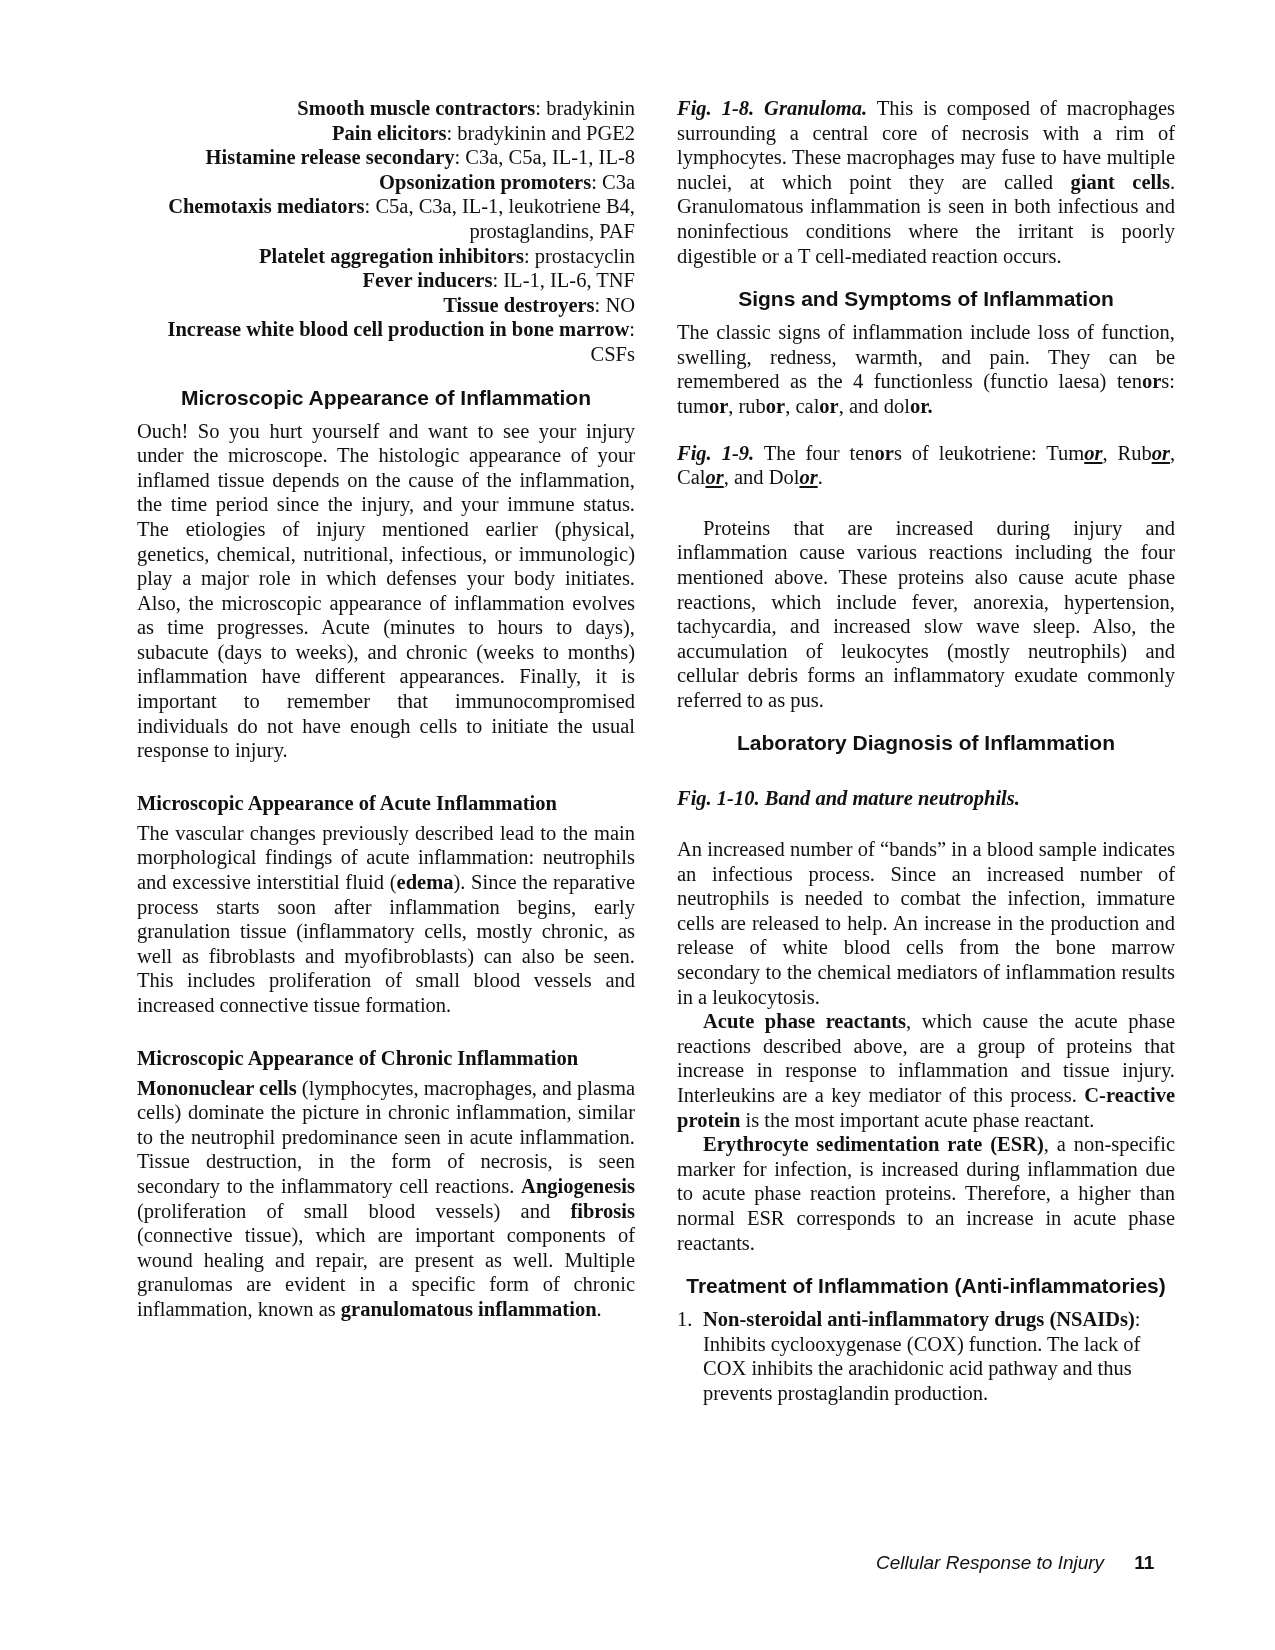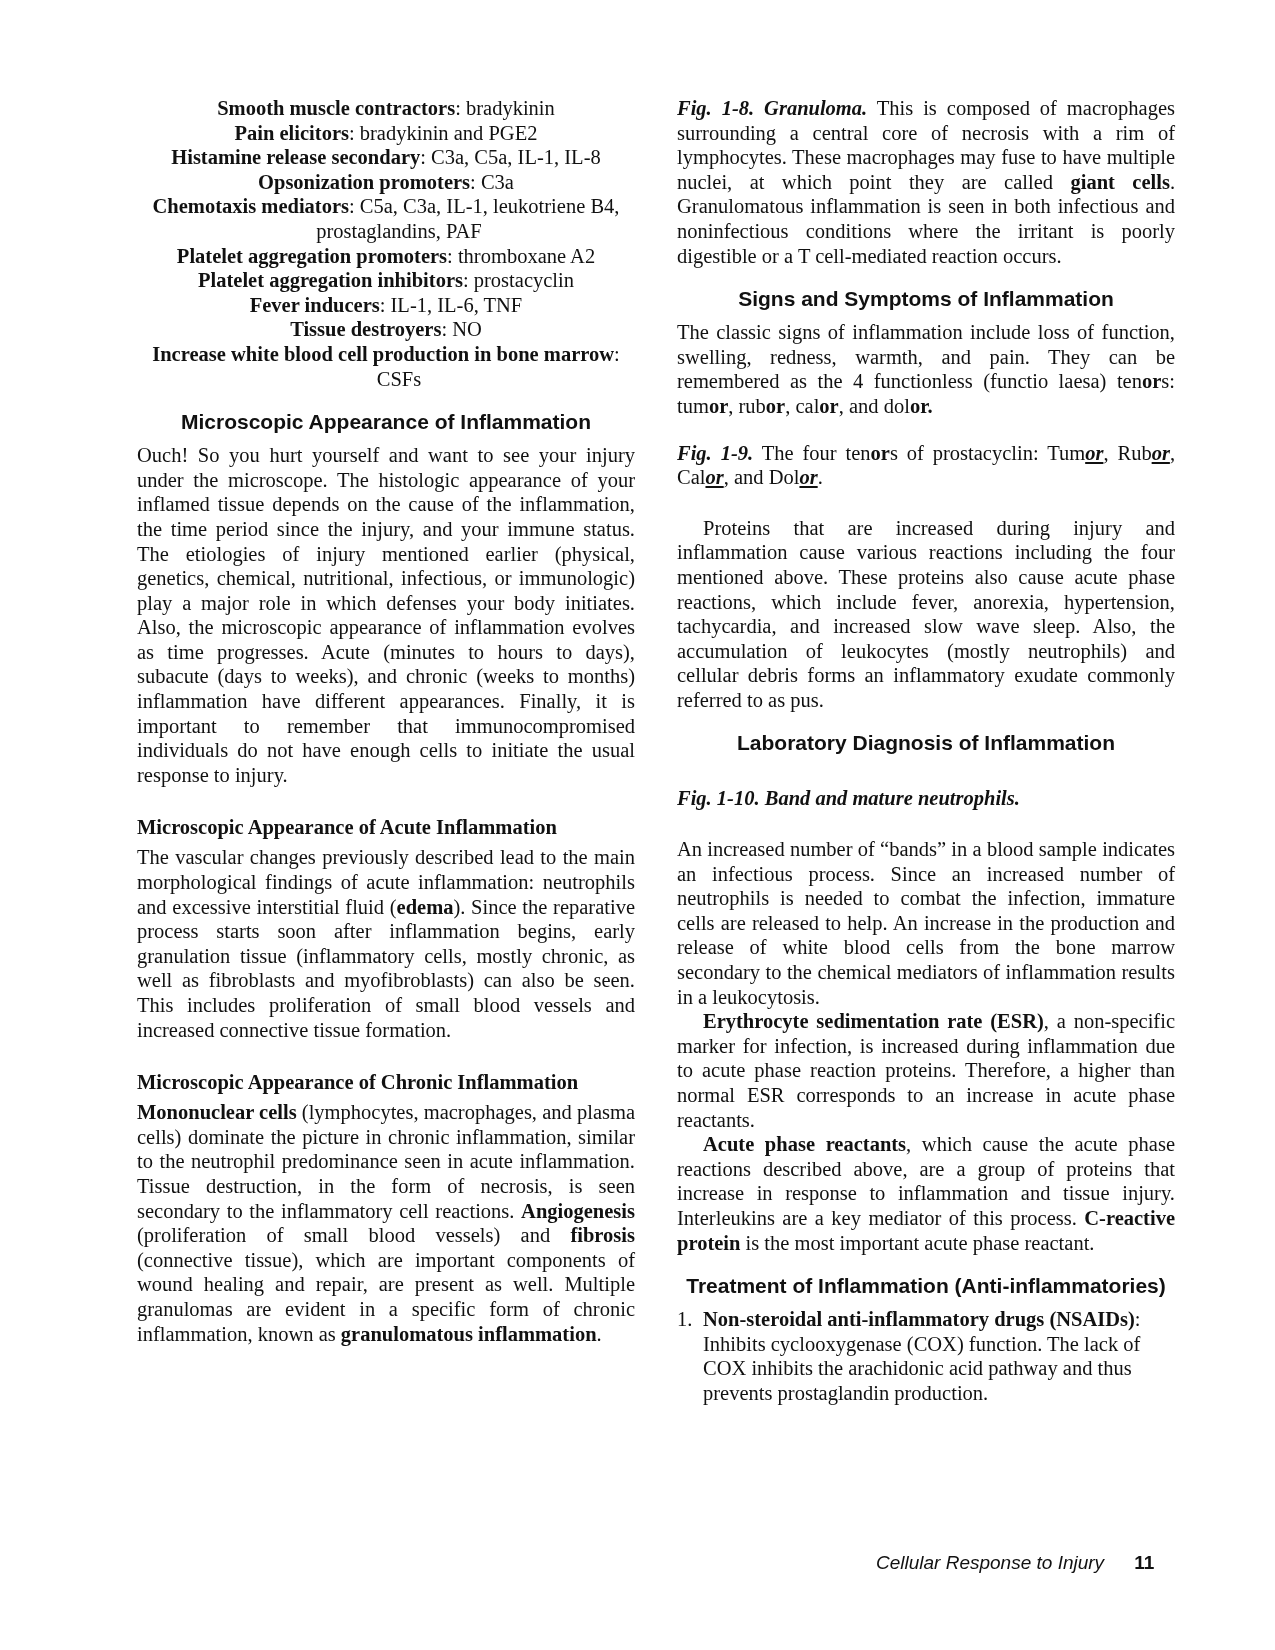--- a/index.html
+++ b/index.html
@@ -9,21 +9,21 @@
       font-family: "DejaVu Serif", "Liberation Serif", serif;
     }
     .col {
       position: absolute; top: 96px; width: 498px;
       font-family: "Liberation Serif", "DejaVu Serif", serif;
       font-size: 20.5px; line-height: 24.6px;
     }
     .col-left { left: 137px; }
     .col-right { left: 677px; }
     p { margin: 0; text-align: justify; hyphens: auto; }
-    .def { text-indent: -26px; padding-left: 26px; text-align: center; margin: 0; }
+    .def { text-indent: -26px; padding-left: 26px; text-align: right; margin: 0; }
     .def b { font-weight: bold; }
     h2.sans {
       font-family: "Liberation Sans", "DejaVu Sans", sans-serif;
       font-weight: bold; font-size: 21px; text-align: center;
       margin: 18px 0 8px 0; line-height: 26px;
     }
     h2.sans.left { text-align: center; }
     h3.serif {
       font-family: "Liberation Serif", "DejaVu Serif", serif;
       font-weight: bold; font-size: 20.5px; margin: 28px 0 6px 0; line-height: 24px;
@@ -48,21 +48,20 @@
 </head>
 <body>
 
 <div class="col col-left">
   <div>
     <p class="def"><b>Smooth muscle contractors</b>: <span>bradykinin</span></p>
     <p class="def"><b>Pain elicitors</b>: <span>bradykinin and PGE2</span></p>
     <p class="def"><b>Histamine release secondary</b>: <span>C3a, C5a, IL-1, IL-8</span></p>
     <p class="def"><b>Opsonization promoters</b>: <span>C3a</span></p>
     <p class="def"><b>Chemotaxis mediators</b>: <span>C5a, C3a, IL-1, leukotriene B4, prostaglandins, PAF</span></p>
-    <p class="def"><b>Platelet aggregation promoters</b>: <span>thromboxane A2</span></p>
     <p class="def"><b>Platelet aggregation inhibitors</b>: <span>prostacyclin</span></p>
     <p class="def"><b>Fever inducers</b>: <span>IL-1, IL-6, TNF</span></p>
     <p class="def"><b>Tissue destroyers</b>: <span>NO</span></p>
     <p class="def"><b>Increase white blood cell production in bone marrow</b>: <span>CSFs</span></p>
   </div>
 
   <h2 class="sans">Microscopic Appearance of Inflammation</h2>
   <p>Ouch! So you hurt yourself and want to see your injury under the microscope. The histologic appearance of your inflamed tissue depends on the cause of the inflammation, the time period since the injury, and your immune status. The etiologies of injury mentioned earlier (physical, genetics, chemical, nutritional, infectious, or immunologic) play a major role in which defenses your body initiates. Also, the microscopic appearance of inflammation evolves as time progresses. Acute (minutes to hours to days), subacute (days to weeks), and chronic (weeks to months) inflammation have different appearances. Finally, it is important to remember that immunocompromised individuals do not have enough cells to initiate the usual response to injury.</p>
 
   <h3 class="serif">Microscopic Appearance of Acute Inflammation</h3>
@@ -72,34 +71,34 @@
   <p><b>Mononuclear cells</b><span> (lymphocytes, macrophages, and plasma cells) dominate the picture in chronic inflammation, similar to the neutrophil predominance seen in acute inflammation. Tissue destruction, in the form of necrosis, is seen secondary to the inflammatory cell reactions. </span><b>Angiogenesis</b><span> (proliferation of small blood vessels) and </span><b>fibrosis</b><span> (connective tissue), which are important components of wound healing and repair, are present as well. Multiple granulomas are evident in a specific form of chronic inflammation, known as </span><b>granulomatous inflammation</b><span>.</span></p>
 </div>
 
 <div class="col col-right">
   <p class="fig"><i class="b">Fig. 1-8.</i> <i class="b">Granuloma.</i><span> This is composed of macrophages surrounding a central core of necrosis with a rim of lymphocytes. These macrophages may fuse to have multiple nuclei, at which point they are called </span><b>giant cells</b><span>. Granulomatous inflammation is seen in both infectious and noninfectious conditions where the irritant is poorly digestible or a T cell-mediated reaction occurs.</span></p>
 
   <h2 class="sans">Signs and Symptoms of Inflammation</h2>
   <p><span>The classic signs of inflammation include loss of function, swelling, redness, warmth, and pain. They can be remembered as the 4 functionless (functio laesa) ten</span><b>or</b><span>s: </span><span>tum</span><b>or</b>, <span>rub</span><b>or</b>, <span>cal</span><b>or</b>, <span>and</span> <span>dol</span><b>or</b><b>.</b></p>
 
   <div class="gap"></div>
-  <p class="fig"><i class="b">Fig. 1-9.</i><span> The four ten</span><b>or</b><span>s of prostacyclin: </span><span>Tum</span><u><i class="b">or</i></u>, <span>Rub</span><u><i class="b">or</i></u>, <span>Cal</span><u><i class="b">or</i></u>, <span>and</span> <span>Dol</span><u><i class="b">or</i></u>.</p>
+  <p class="fig"><i class="b">Fig. 1-9.</i><span> The four ten</span><b>or</b><span>s of leukotriene: </span><span>Tum</span><u><i class="b">or</i></u>, <span>Rub</span><u><i class="b">or</i></u>, <span>Cal</span><u><i class="b">or</i></u>, <span>and</span> <span>Dol</span><u><i class="b">or</i></u>.</p>
 
   <div class="gap-lg"></div>
   <p class="indent">Proteins that are increased during injury and inflammation cause various reactions including the four mentioned above. These proteins also cause acute phase reactions, which include fever, anorexia, hypertension, tachycardia, and increased slow wave sleep. Also, the accumulation of leukocytes (mostly neutrophils) and cellular debris forms an inflammatory exudate commonly referred to as pus.</p>
 
   <h2 class="sans">Laboratory Diagnosis of Inflammation</h2>
 
   <div class="gap"></div>
   <p class="fig"><i class="b">Fig. 1-10.</i> <i class="b">Band and mature neutrophils.</i></p>
 
   <div class="gap-lg"></div>
   <p>An increased number of “bands” in a blood sample indicates an infectious process. Since an increased number of neutrophils is needed to combat the infection, immature cells are released to help. An increase in the production and release of white blood cells from the bone marrow secondary to the chemical mediators of inflammation results in a leukocytosis.</p>
+  <p class="indent"><b>Acute phase reactants</b><span>, which cause the acute phase reactions described above, are a group of proteins that increase in response to inflammation and tissue injury. Interleukins are a key mediator of this process. </span><b>C-reactive protein</b><span> is the most important acute phase reactant.</span></p>
   <p class="indent"><b>Erythrocyte sedimentation rate (ESR)</b><span>, a non-specific marker for infection, is increased during inflammation due to acute phase reaction proteins. Therefore, a higher than normal ESR corresponds to an increase in acute phase reactants.</span></p>
-  <p class="indent"><b>Acute phase reactants</b><span>, which cause the acute phase reactions described above, are a group of proteins that increase in response to inflammation and tissue injury. Interleukins are a key mediator of this process. </span><b>C-reactive protein</b><span> is the most important acute phase reactant.</span></p>
 
   <h2 class="sans left">Treatment of Inflammation (Anti-inflammatories)</h2>
   <div class="ol-item">
     <span class="ol-num">1.</span>
     <span class="ol-body"><b>Non-steroidal anti-inflammatory drugs (NSAIDs)</b><span>: Inhibits cyclooxygenase (COX) function. The lack of COX inhibits the arachidonic acid pathway and thus prevents prostaglandin production.</span></span>
   </div>
 </div>
 
 <div class="footer">
   <span class="running">Cellular Response to Injury</span><span class="pnum">11</span>

